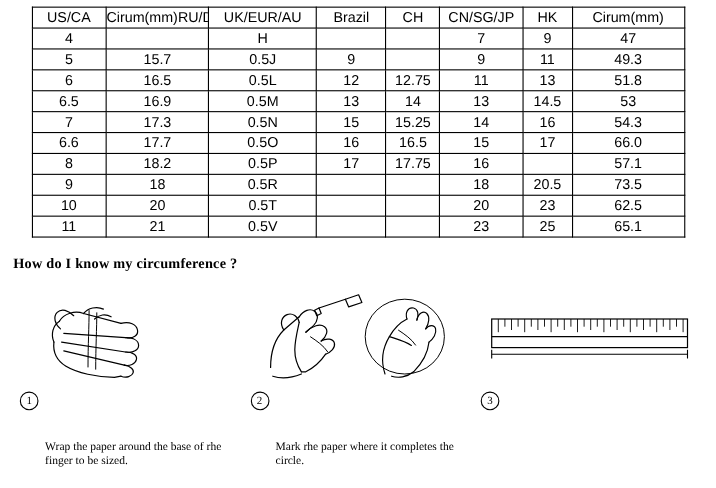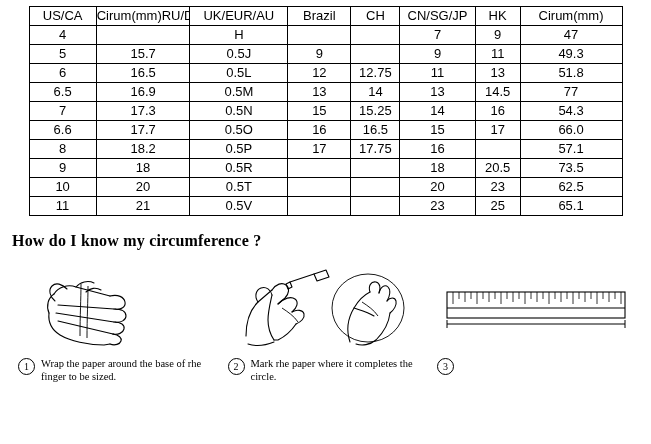--- a/index.html
+++ b/index.html
@@ -48,21 +48,21 @@
   .col2 { width: 96px; }
   .col3 { width: 62px; }
   .col4 { width: 48px; }
   .col5 { width: 74px; }
   .col6 { width: 44px; }
   .col7 { width: 100px; }
 
   .question {
     font-family: "Liberation Serif", serif;
     font-weight: bold;
-    font-size: 16px;
+    font-size: 13px;
     margin: 16px 0 0 8px;
     letter-spacing: 0.2px;
   }
 
   .figures {
     margin-top: 14px;
     display: flex;
     justify-content: space-between;
     padding: 0 10px 0 14px;
     box-sizing: border-box;
@@ -92,20 +92,21 @@
     line-height: 15px;
     text-align: center;
     flex: 0 0 auto;
     margin-right: 6px;
     font-family: "Liberation Serif", serif;
   }
   .caption-text {
     font-family: "Liberation Serif", serif;
     font-size: 10.5px;
     line-height: 12.5px;
+    margin-top: 45px;
   }
   svg { display: block; }
 </style>
 </head>
 <body>
 
 <div class="page">
 
   <table class="size-table">
     <colgroup>
@@ -162,21 +163,21 @@
         <td>51.8</td>
       </tr>
       <tr>
         <td>6.5</td>
         <td>16.9</td>
         <td>0.5M</td>
         <td>13</td>
         <td>14</td>
         <td>13</td>
         <td>14.5</td>
-        <td>77</td>
+        <td>53</td>
       </tr>
       <tr>
         <td>7</td>
         <td>17.3</td>
         <td>0.5N</td>
         <td>15</td>
         <td>15.25</td>
         <td>14</td>
         <td>16</td>
         <td>54.3</td>

